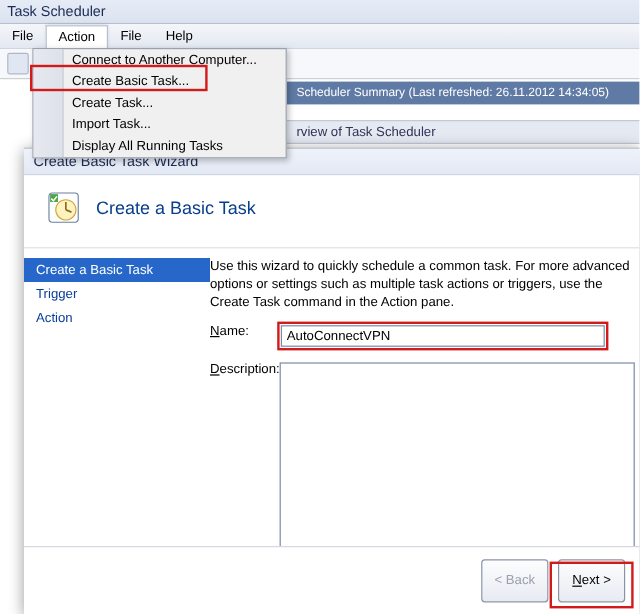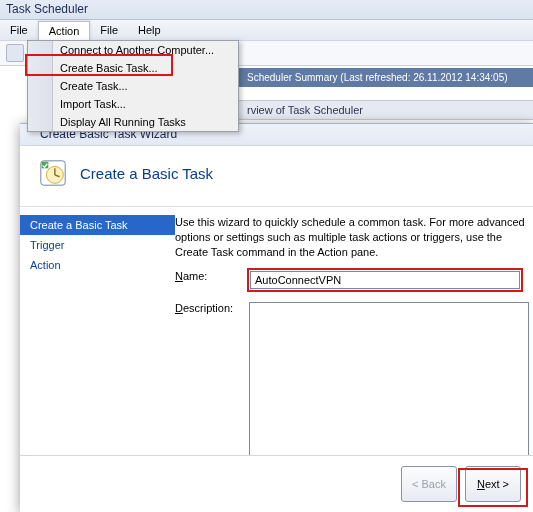--- a/index.html
+++ b/index.html
@@ -125,21 +125,21 @@
   right: 0;
   bottom: 0;
   background: #fff;
   box-shadow: 0 2px 12px rgba(0,0,0,0.4);
   border-top: 1px solid #a8b0c0;
   display: flex;
   flex-direction: column;
 }
 .wizard-title {
   background: linear-gradient(#eef2fa, #e3e9f4);
-  padding: 3px 8px 3px 20px;
+  padding: 3px 8px 3px 8px;
   height: 15px;
   color: #1b2b55;
   border-bottom: 1px solid #d0d6e2;
   font-size: 12px;
 }
 .wizard-header {
   display: flex;
   align-items: center;
   padding: 12px 18px 18px 18px;
   gap: 12px;
@@ -188,21 +188,20 @@
 .wizard-intro {
   font-size: 11px;
   color: #000;
   margin-bottom: 10px;
   line-height: 1.35;
 }
 .form-row {
   display: flex;
   align-items: flex-start;
   margin-bottom: 10px;
-  gap: 16px;
 }
 .form-label {
   width: 58px;
   text-decoration: underline dotted transparent;
 }
 .form-label .accel {
   text-decoration: underline;
 }
 .name-input {
   height: 18px;

